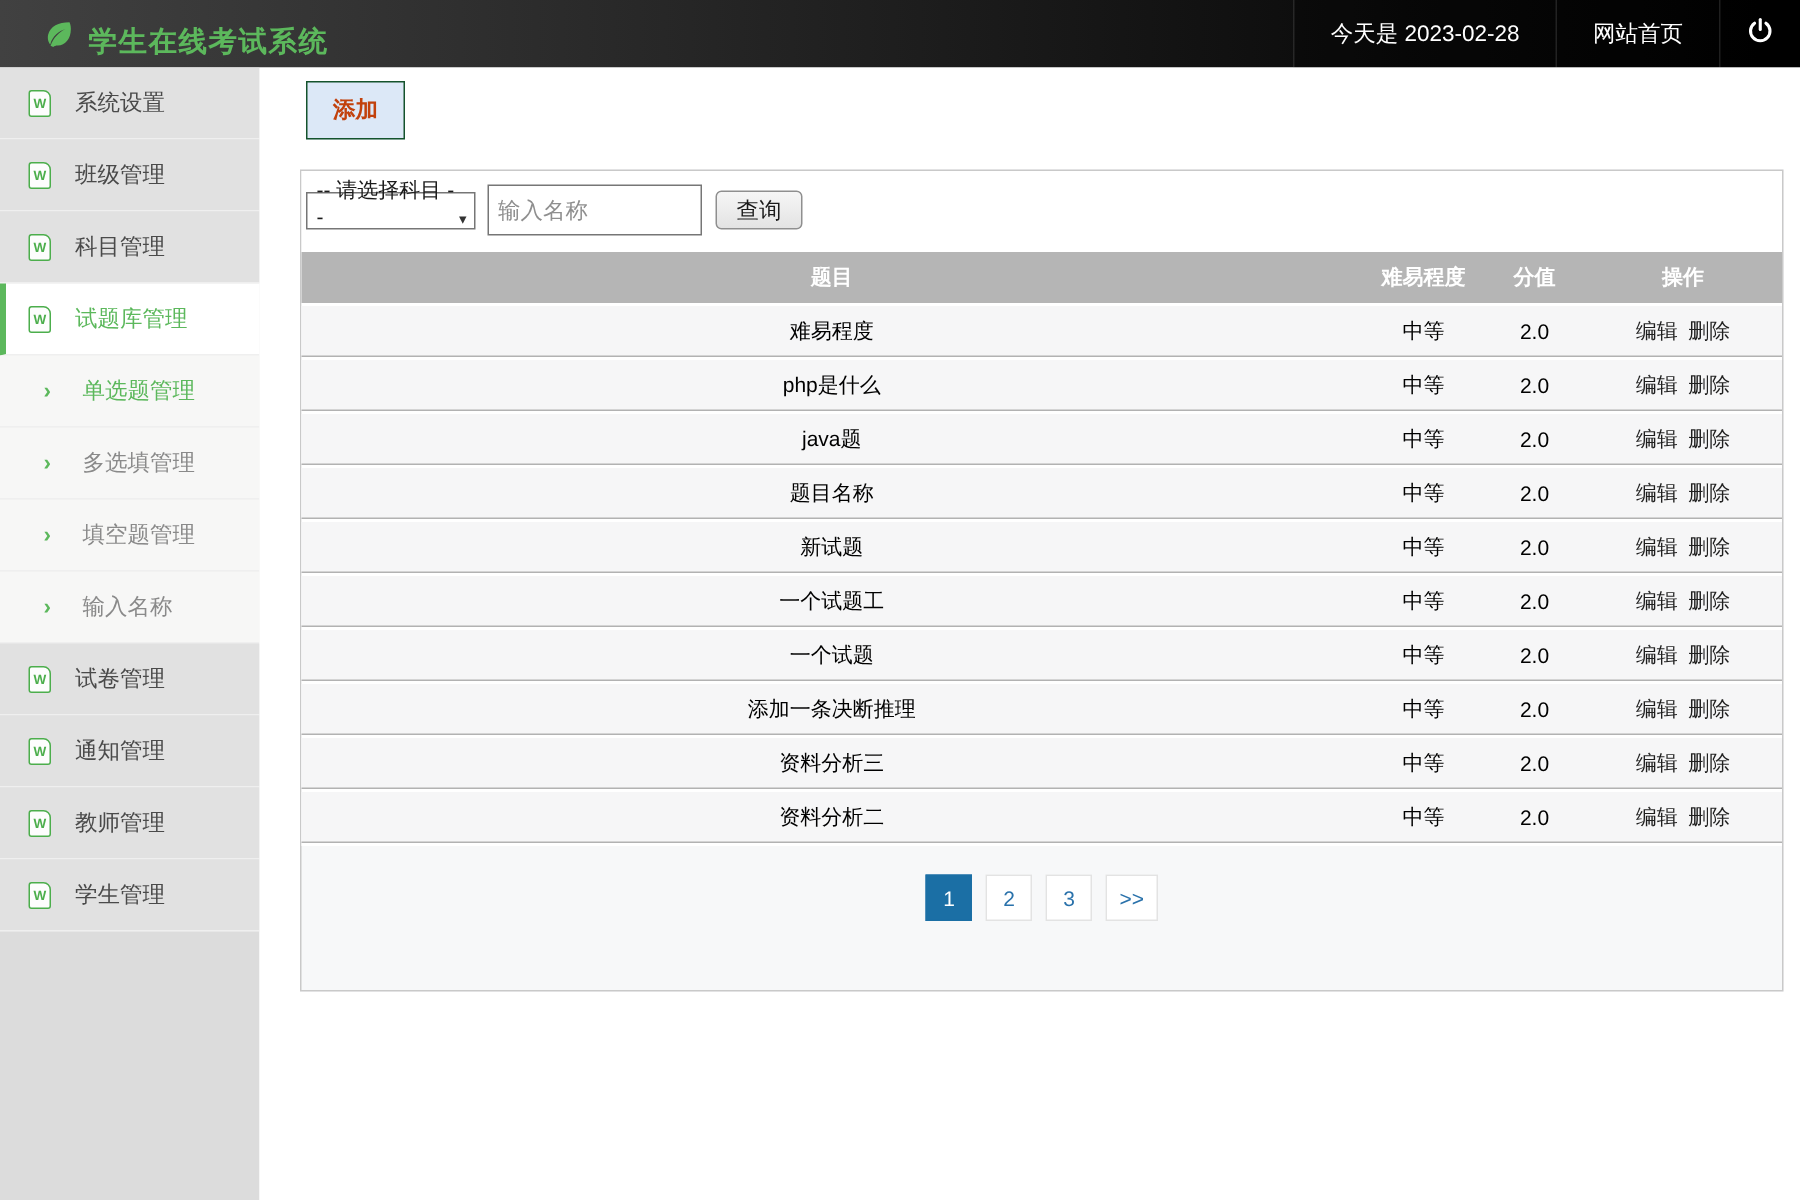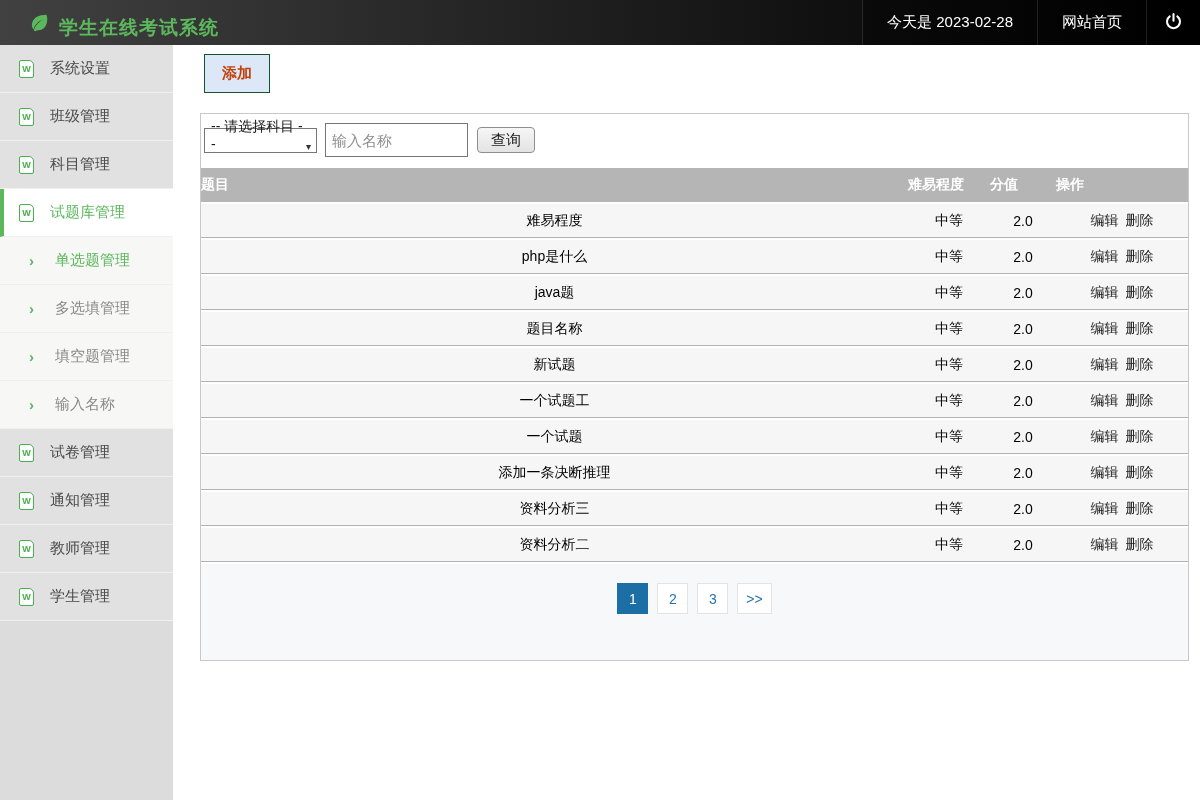--- a/index.html
+++ b/index.html
@@ -68,21 +68,21 @@
   .name-input::placeholder { color:#8f8f8f; }
   .search-btn {
     margin-left:9px; height:26px; padding:0 13px; font-size:15px; color:#1a1a1a;
     background:linear-gradient(#f6f6f6,#e3e3e3); border:1px solid #8f8f8f;
     border-radius:4px; cursor:pointer; font-family:inherit;
   }
   
   table.qtable { width:100%; border-collapse:separate; border-spacing:0 2px; background:#fff; }
   .qtable th {
     background:#b5b5b5; color:#fff; font-size:14px; font-weight:bold;
-    height:34px; text-align:left;
+    height:34px; text-align:center;
   }
   .qtable td {
     background:#f6f6f7; border-bottom:1px solid #b2b2b2;
     height:34px; text-align:center; font-size:14px; color:#000;
   }
   .col-diff { width:82px; }
   .col-score { width:66px; }
   .col-ops { width:132px; }
   .op-link { color:#1f1f1f; text-decoration:none; cursor:pointer; }
   .ops { display:inline-flex; gap:7px; }

